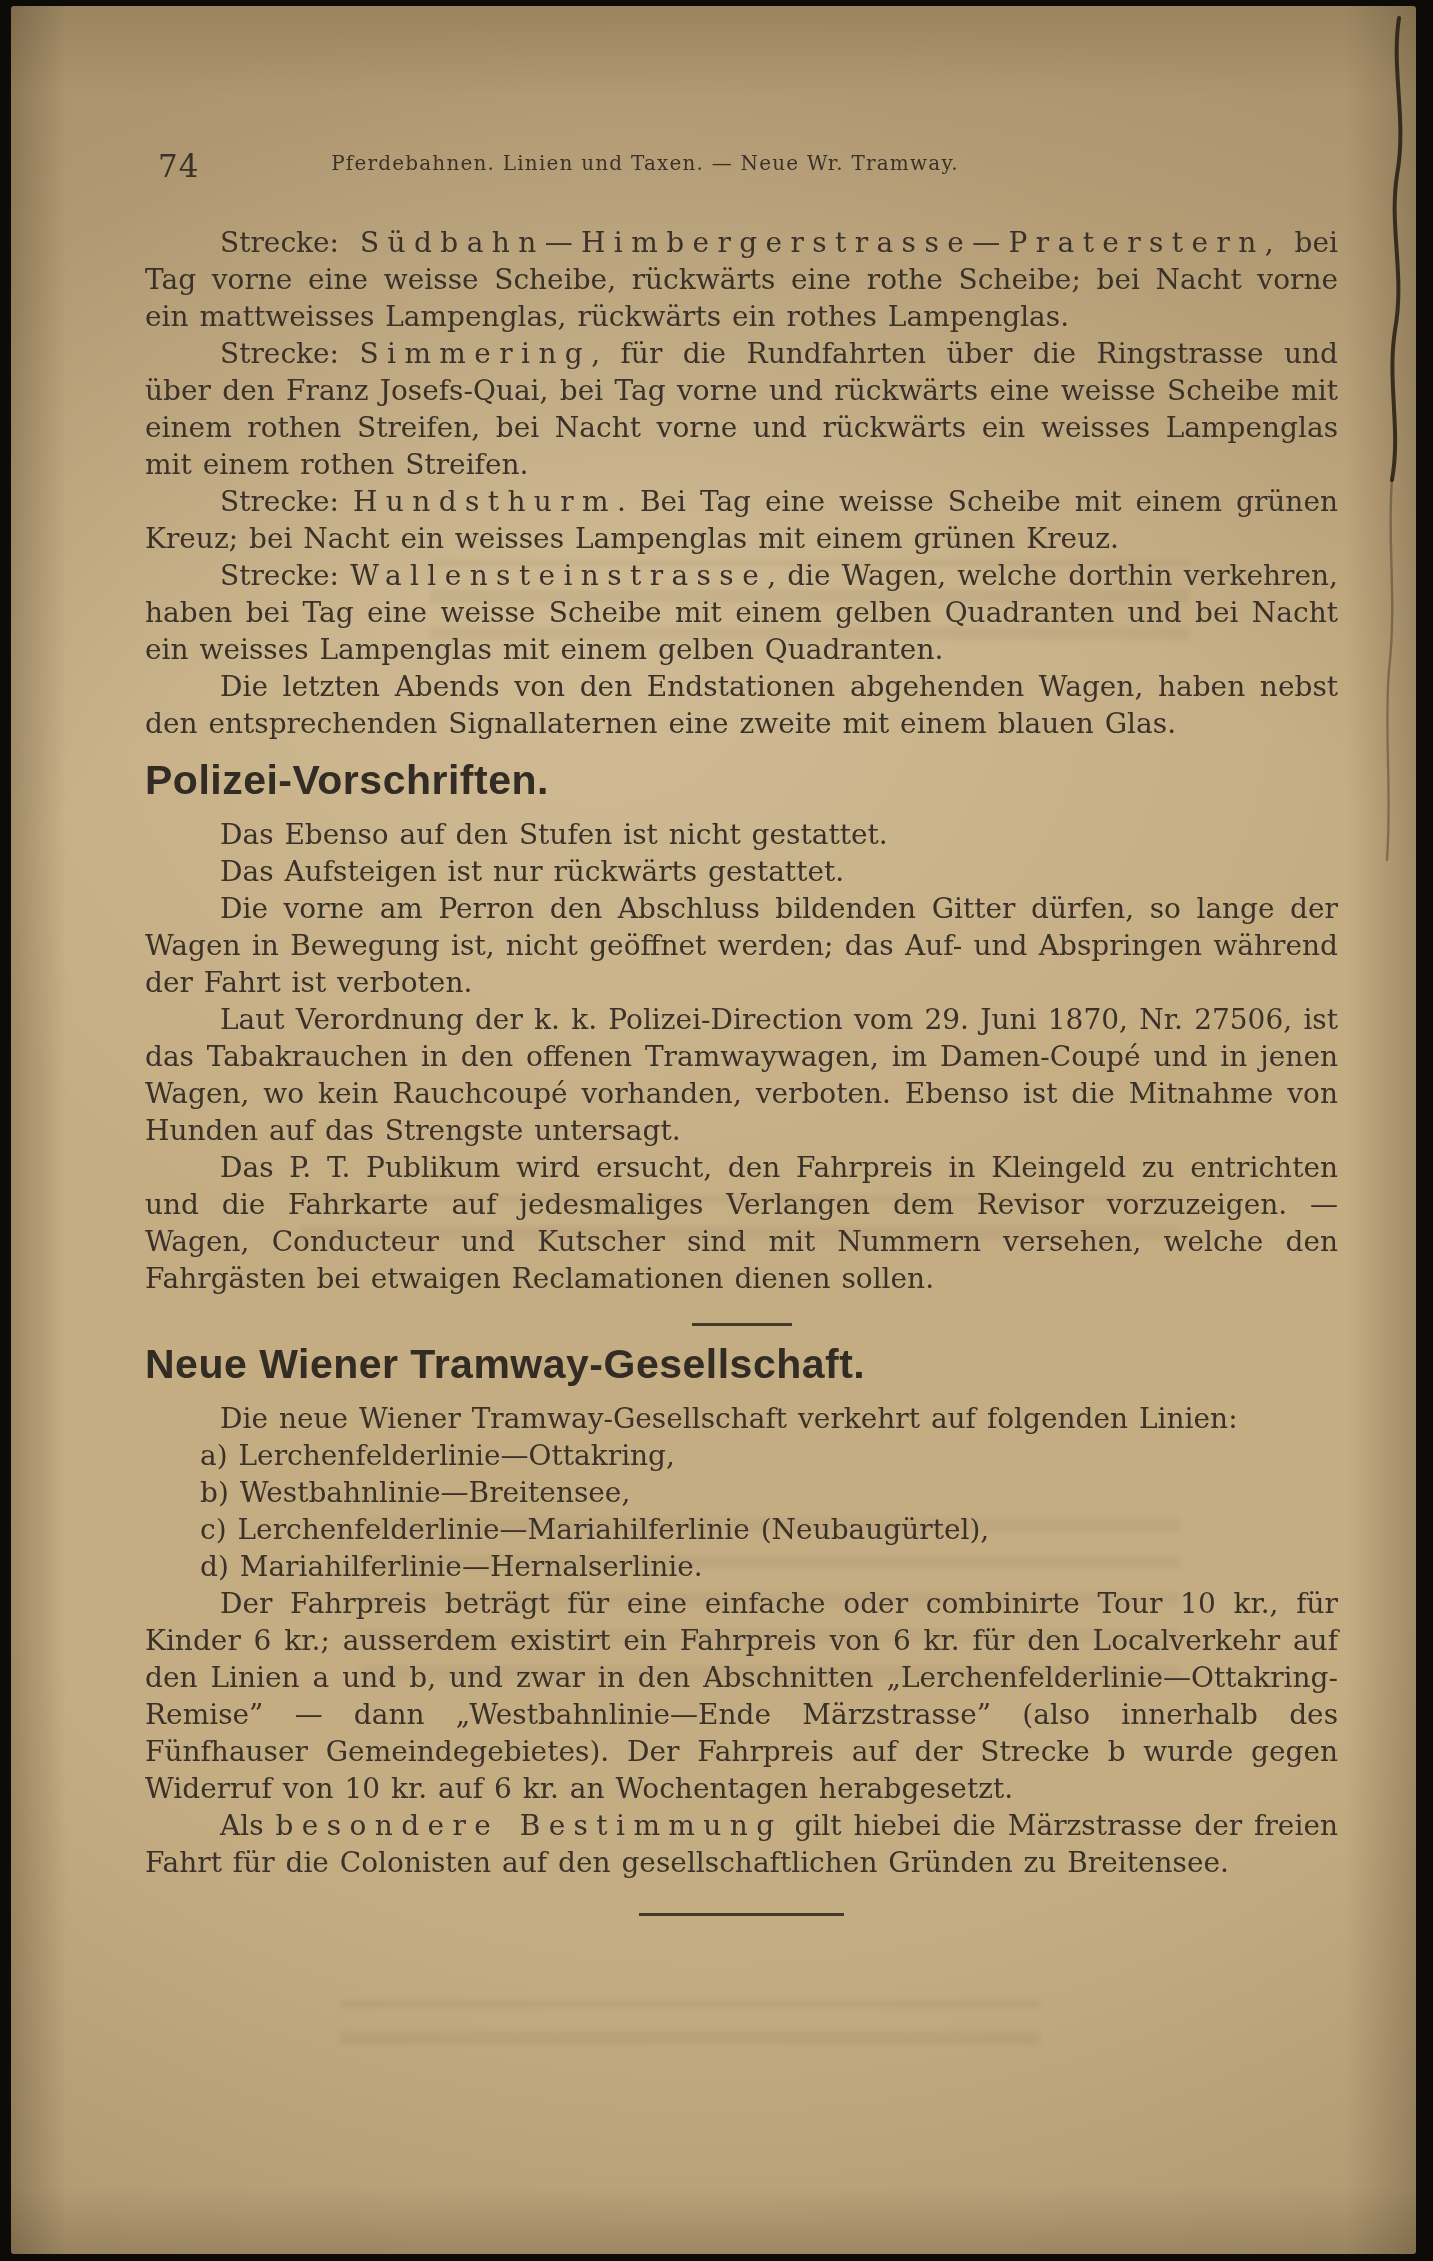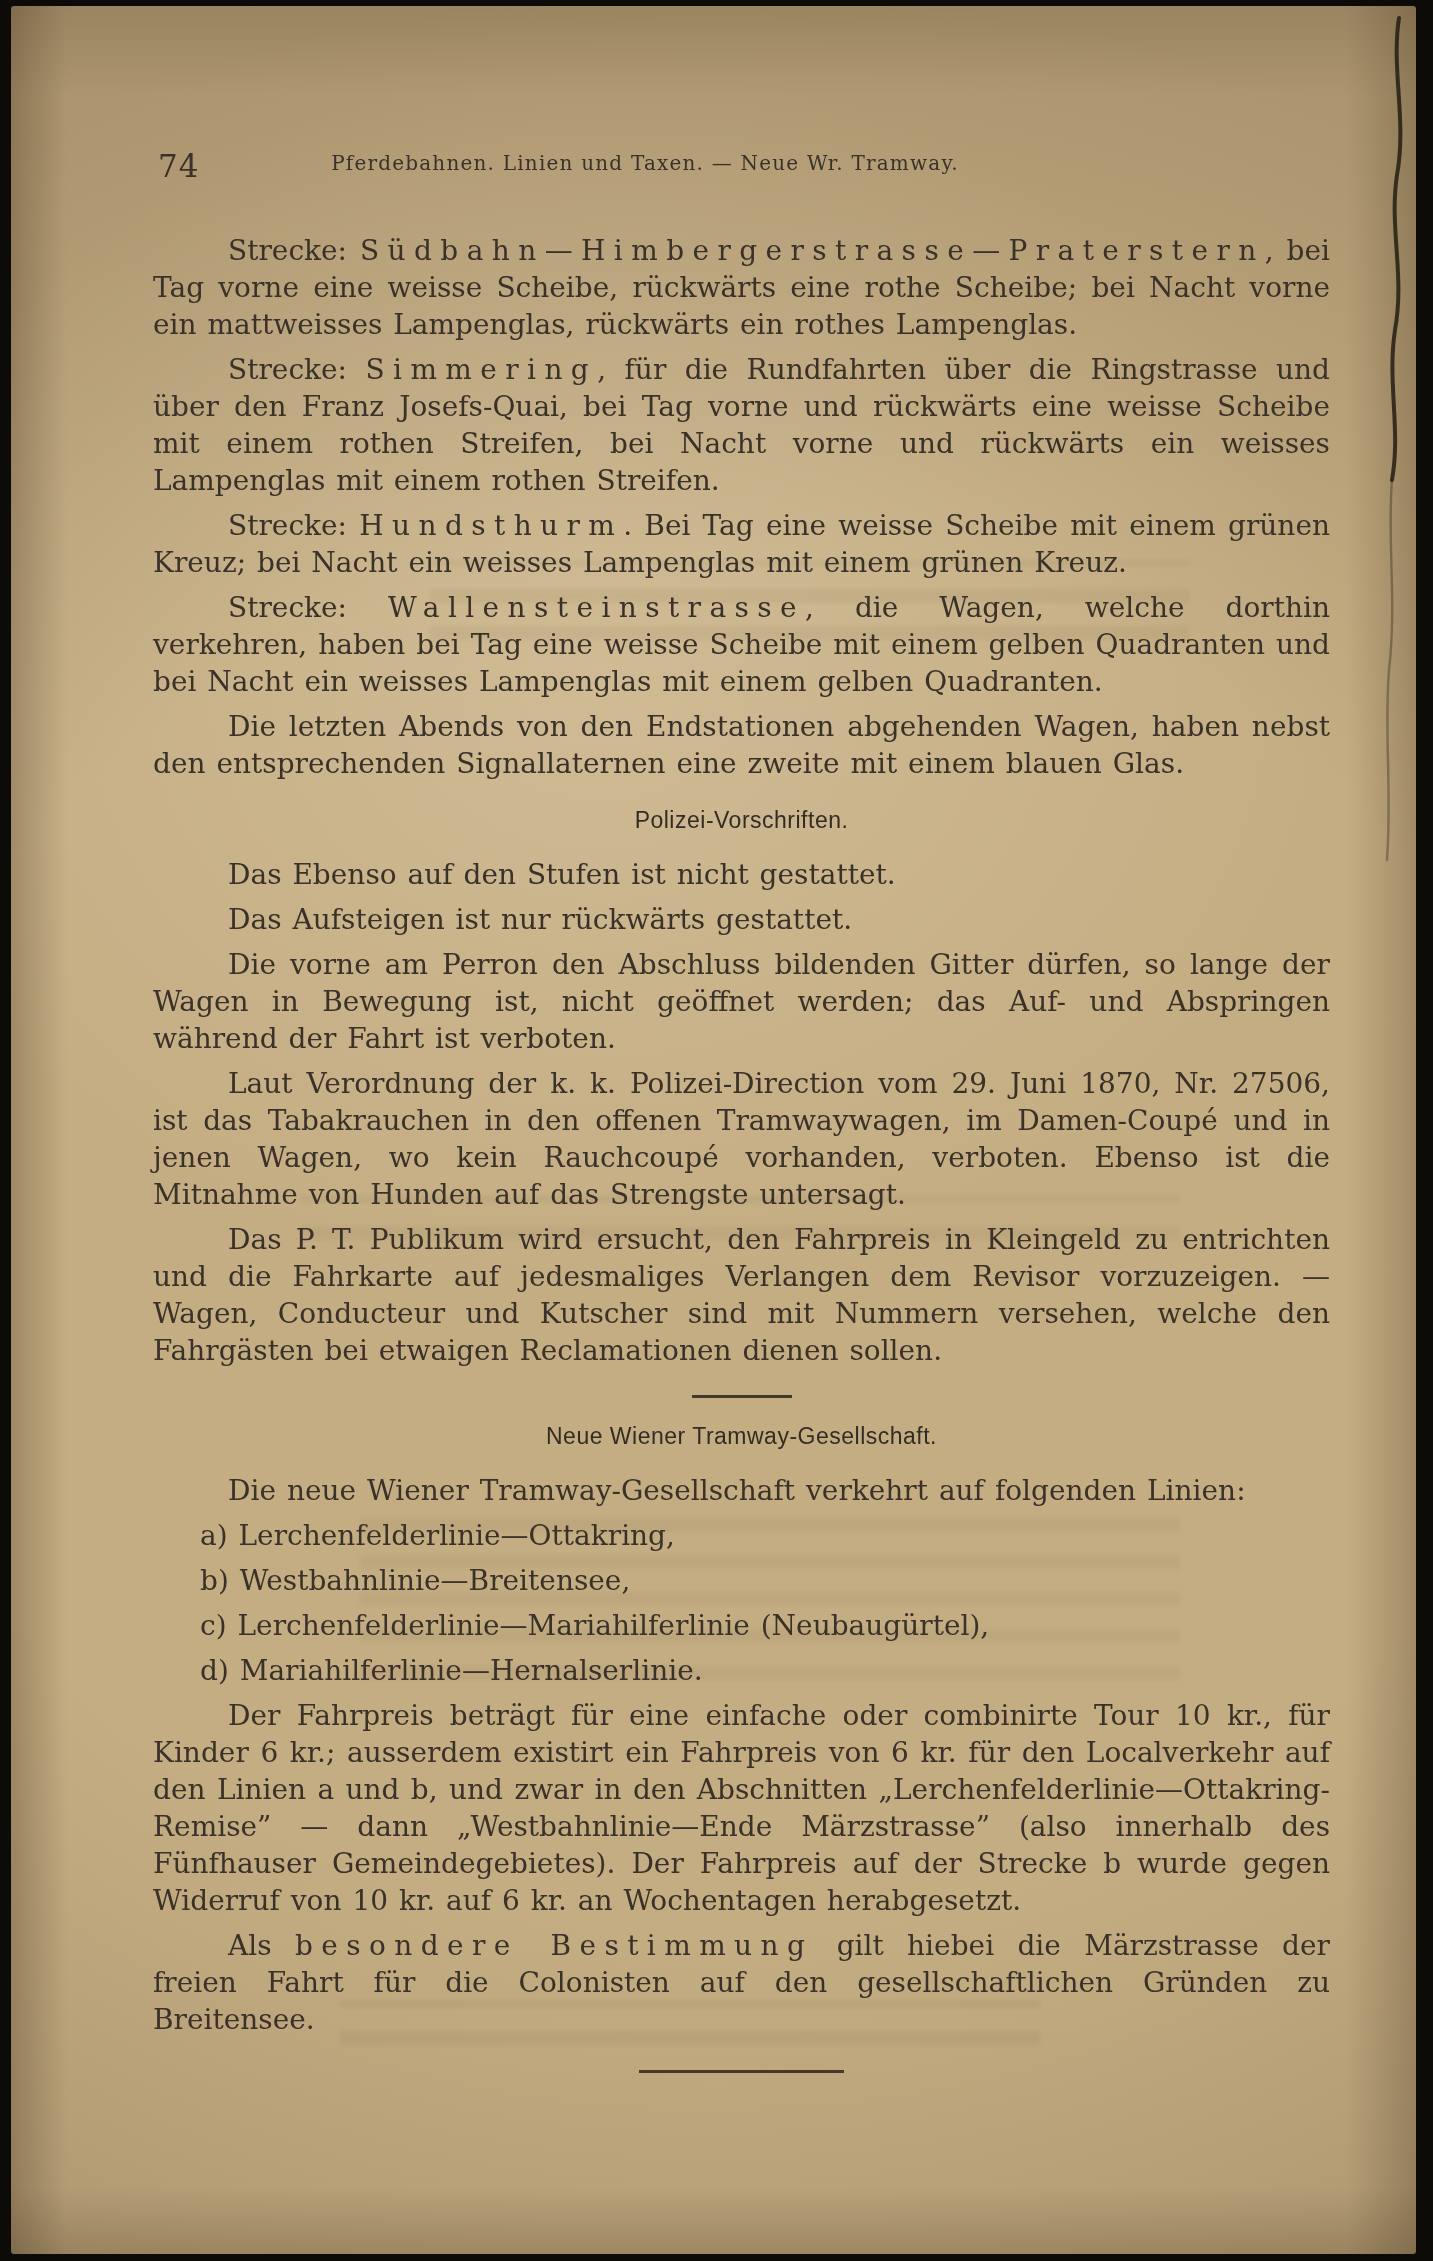--- a/index.html
+++ b/index.html
@@ -52,32 +52,31 @@
   .running-title{
     position:absolute;left:0;top:3px;width:1000px;
     text-align:center;font-size:20px;letter-spacing:1.2px;
   }
   .content{
     position:absolute;left:145px;top:224px;width:1193px;
     color:var(--ink);
     font-size:28px;line-height:37px;
   }
   .content p{
-    margin:8px;text-align:justify;text-indent:75px;
+    margin:0;text-align:justify;text-indent:75px;
     word-spacing:2px;
   }
   .content p.list-line{
     margin-left:55px;text-indent:0;text-align:left;
   }
   .sperr{letter-spacing:0.30em;}
   .section-heading{
     font-family:"Liberation Sans", sans-serif;
-    font-weight:normal;
-    font-size:23px;line-height:40px;
-    text-align:center;
+    font-weight:bold;
+    font-size:41px;line-height:40px;
     color:#332c24;
     letter-spacing:0.5px;
     margin:18px 0 16px 0;
   }
   .rule{height:3px;background:var(--rule);border:none;}
   .rule.short{width:100px;margin:26px auto 6px auto;}
   .rule.long{width:205px;margin:32px auto 0 auto;}
 </style>
 </head>
 <body>

